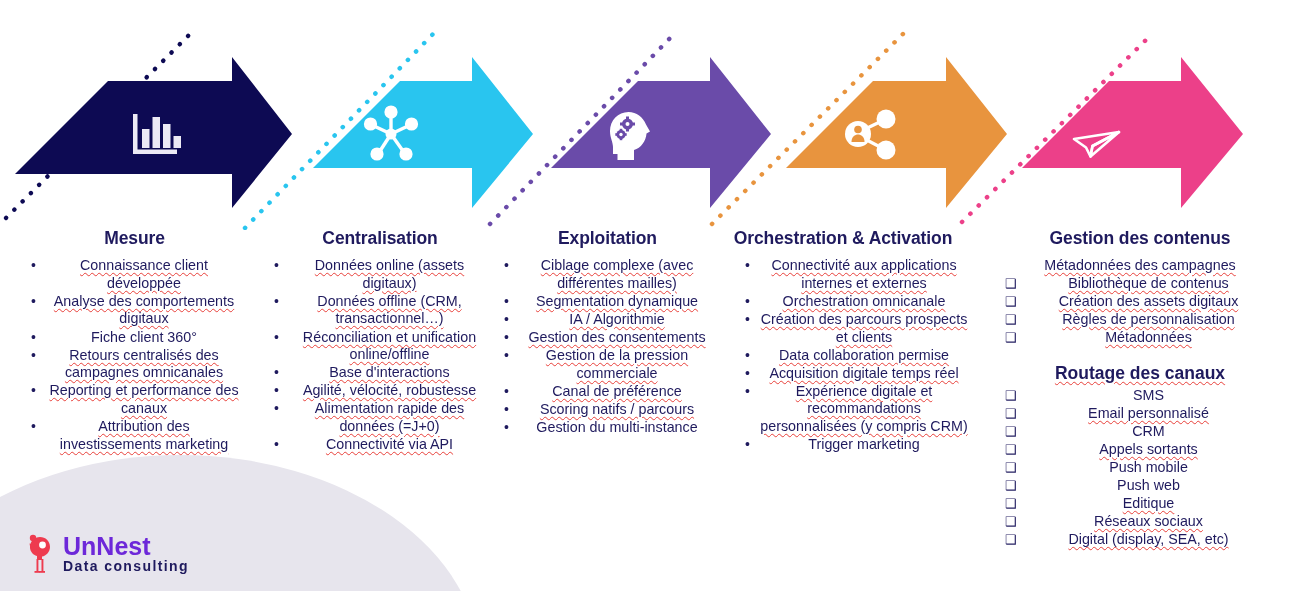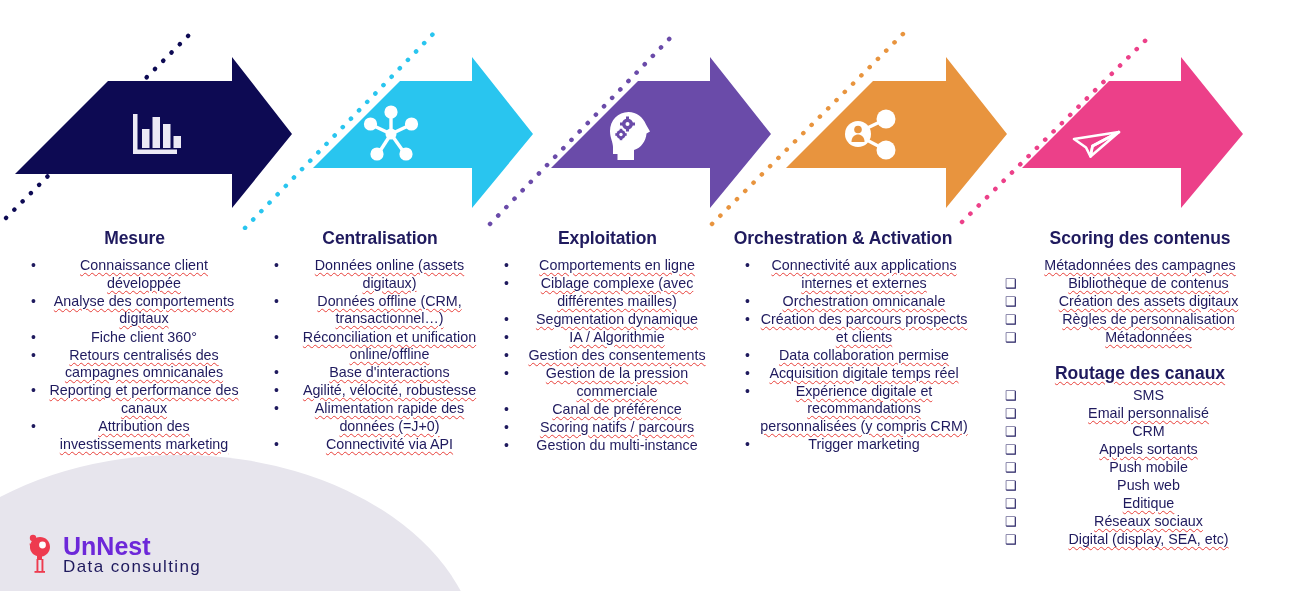--- a/index.html
+++ b/index.html
@@ -88,21 +88,21 @@
     left:26px; top:531px;
     z-index:5;
     display:flex; align-items:center; gap:9px;
   }
   #logo .logotext { line-height:1; }
   #logo .brand {
     font-size:25px; font-weight:bold; color:#6d28d9;
     letter-spacing:0px; line-height:26px;
   }
   #logo .tagline {
-    font-size:17px; font-weight:normal; color:#1f1a5e;
+    font-size:14px; font-weight:bold; color:#1f1a5e;
     letter-spacing:1.4px; line-height:15px;
   }
 </style>
 </head>
 <body>
 
 <div id="blob"></div>
 
 <div id="arrow-band">
   <svg class="arrow-svg" width="1293" height="230" viewBox="0 0 1293 230">
@@ -224,21 +224,20 @@
       <li><span class="bullet"></span><span class="sq">Base d'interactions</span></li>
       <li><span class="bullet"></span><span class="sq">Agilité, vélocité, robustesse</span></li>
       <li><span class="bullet"></span><span class="sq">Alimentation rapide des données (=J+0)</span></li>
       <li><span class="bullet"></span><span class="sq">Connectivité via API</span></li>
     </ul>
   </div>
 
   <div class="col" style="left:500px; width:215px;">
     <div class="col-head">Exploitation</div>
     <ul class="bl dot">
-      <li><span class="bullet"></span><span class="sq">Comportements en ligne</span></li>
       <li><span class="bullet"></span><span class="sq">Ciblage complexe (avec différentes mailles)</span></li>
       <li><span class="bullet"></span><span class="sq">Segmentation dynamique</span></li>
       <li><span class="bullet"></span><span class="sq">IA / Algorithmie</span></li>
       <li><span class="bullet"></span><span class="sq">Gestion des consentements</span></li>
       <li><span class="bullet"></span><span class="sq">Gestion de la pression commerciale</span></li>
       <li><span class="bullet"></span><span class="sq">Canal de préférence</span></li>
       <li><span class="bullet"></span><span class="sq">Scoring natifs / parcours</span></li>
       <li><span class="bullet"></span><span>Gestion du multi-instance</span></li>
     </ul>
   </div>
@@ -250,21 +249,21 @@
       <li><span class="bullet"></span><span class="sq">Orchestration omnicanale</span></li>
       <li><span class="bullet"></span><span class="sq">Création des parcours prospects et clients</span></li>
       <li><span class="bullet"></span><span class="sq">Data collaboration permise</span></li>
       <li><span class="bullet"></span><span class="sq">Acquisition digitale temps réel</span></li>
       <li><span class="bullet"></span><span class="sq">Expérience digitale et recommandations personnalisées (y compris CRM)</span></li>
       <li><span class="bullet"></span><span>Trigger marketing</span></li>
     </ul>
   </div>
 
   <div class="col" style="left:1005px; width:270px;">
-    <div class="col-head sq">Scoring des contenus</div>
+    <div class="col-head sq">Gestion des contenus</div>
     <div class="plainline sq">Métadonnées des campagnes</div>
     <ul class="bl box">
       <li><span class="bullet"></span><span class="sq">Bibliothèque de contenus</span></li>
       <li><span class="bullet"></span><span class="sq">Création des assets digitaux</span></li>
       <li><span class="bullet"></span><span class="sq">Règles de personnalisation</span></li>
       <li><span class="bullet"></span><span class="sq">Métadonnées</span></li>
     </ul>
     <div class="sub-head sq">Routage des canaux</div>
     <ul class="bl box">
       <li><span class="bullet"></span><span>SMS</span></li>

